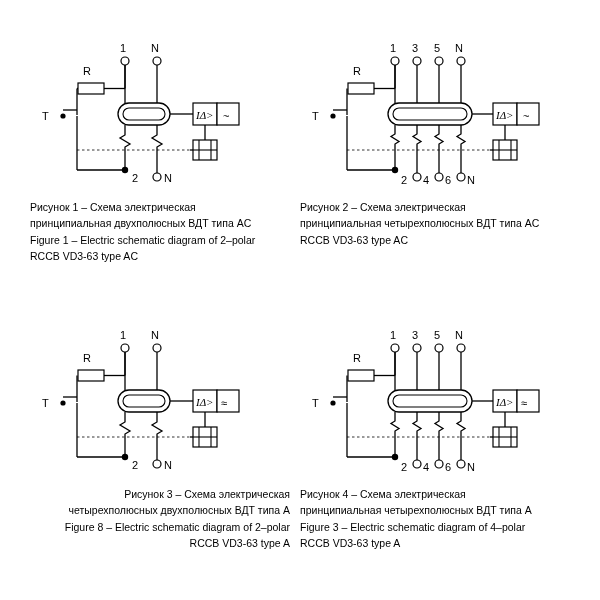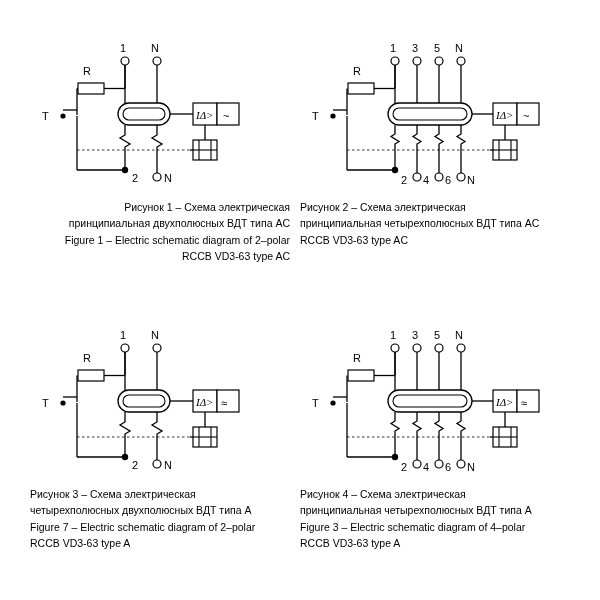--- a/index.html
+++ b/index.html
@@ -127,21 +127,21 @@
         <text class="lbl" x="193" y="95" font-size="14">~</text>
 
         <line class="ln" x1="175" y1="100" x2="175" y2="115"></line>
         <rect class="box-white" x="163" y="115" width="24" height="20"></rect>
         <line class="ln-thin" x1="169" y1="115" x2="169" y2="135"></line>
         <line class="ln-thin" x1="181" y1="115" x2="181" y2="135"></line>
         <line class="ln-thin" x1="163" y1="125" x2="187" y2="125"></line>
         <line class="ln" x1="160" y1="125" x2="163" y2="125"></line>
       </svg>
     </div>
-    <div class="caption" style="margin-top:14px;text-align:right;">
+    <div class="caption" style="margin-top:14px;">
       <div>Рисунок 1 – Схема электрическая</div>
       <div>принципиальная двухполюсных ВДТ типа AC</div>
       <div>Figure 1 – Electric schematic diagram of 2–polar</div>
       <div>RCCB VD3-63 type AC</div>
     </div>
   </div>
 
   <div class="fig-cell" style="left:300px; top:25px;">
     <div class="diagram-box">
       <svg width="280" height="160" viewBox="0 0 280 160">
@@ -270,24 +270,24 @@
         <text class="lbl" x="191" y="95" font-size="13">≈</text>
 
         <line class="ln" x1="175" y1="100" x2="175" y2="115"></line>
         <rect class="box-white" x="163" y="115" width="24" height="20"></rect>
         <line class="ln-thin" x1="169" y1="115" x2="169" y2="135"></line>
         <line class="ln-thin" x1="181" y1="115" x2="181" y2="135"></line>
         <line class="ln-thin" x1="163" y1="125" x2="187" y2="125"></line>
         <line class="ln" x1="160" y1="125" x2="163" y2="125"></line>
       </svg>
     </div>
-    <div class="caption" style="margin-top:14px;">
+    <div class="caption" style="margin-top:14px;text-align:right;">
       <div>Рисунок 3 – Схема электрическая</div>
       <div>четырехполюсных двухполюсных ВДТ типа A</div>
-      <div>Figure 7 – Electric schematic diagram of 2–polar</div>
+      <div>Figure 8 – Electric schematic diagram of 2–polar</div>
       <div>RCCB VD3-63 type A</div>
     </div>
   </div>
 
   <div class="fig-cell" style="left:300px; top:312px;">
     <div class="diagram-box">
       <svg width="280" height="160" viewBox="0 0 280 160">
         <text class="lbl" x="12" y="95">T</text>
         <circle class="dot" cx="33" cy="91" r="2.6"></circle>
         <line class="ln" x1="33" y1="85" x2="47" y2="85"></line>

